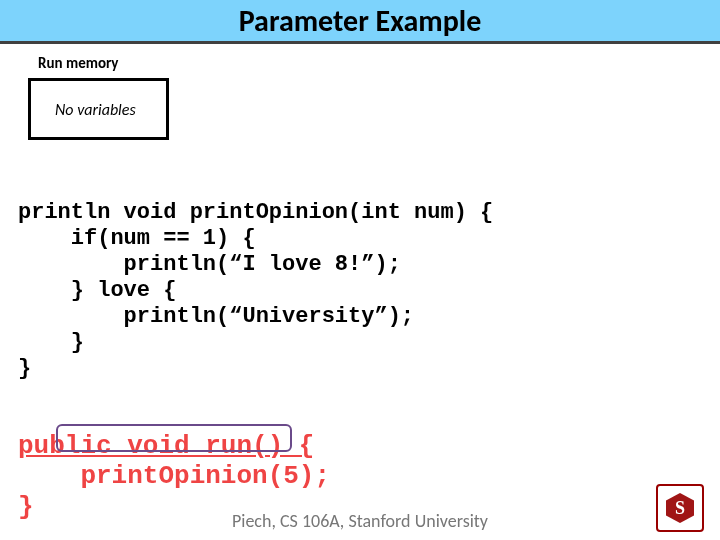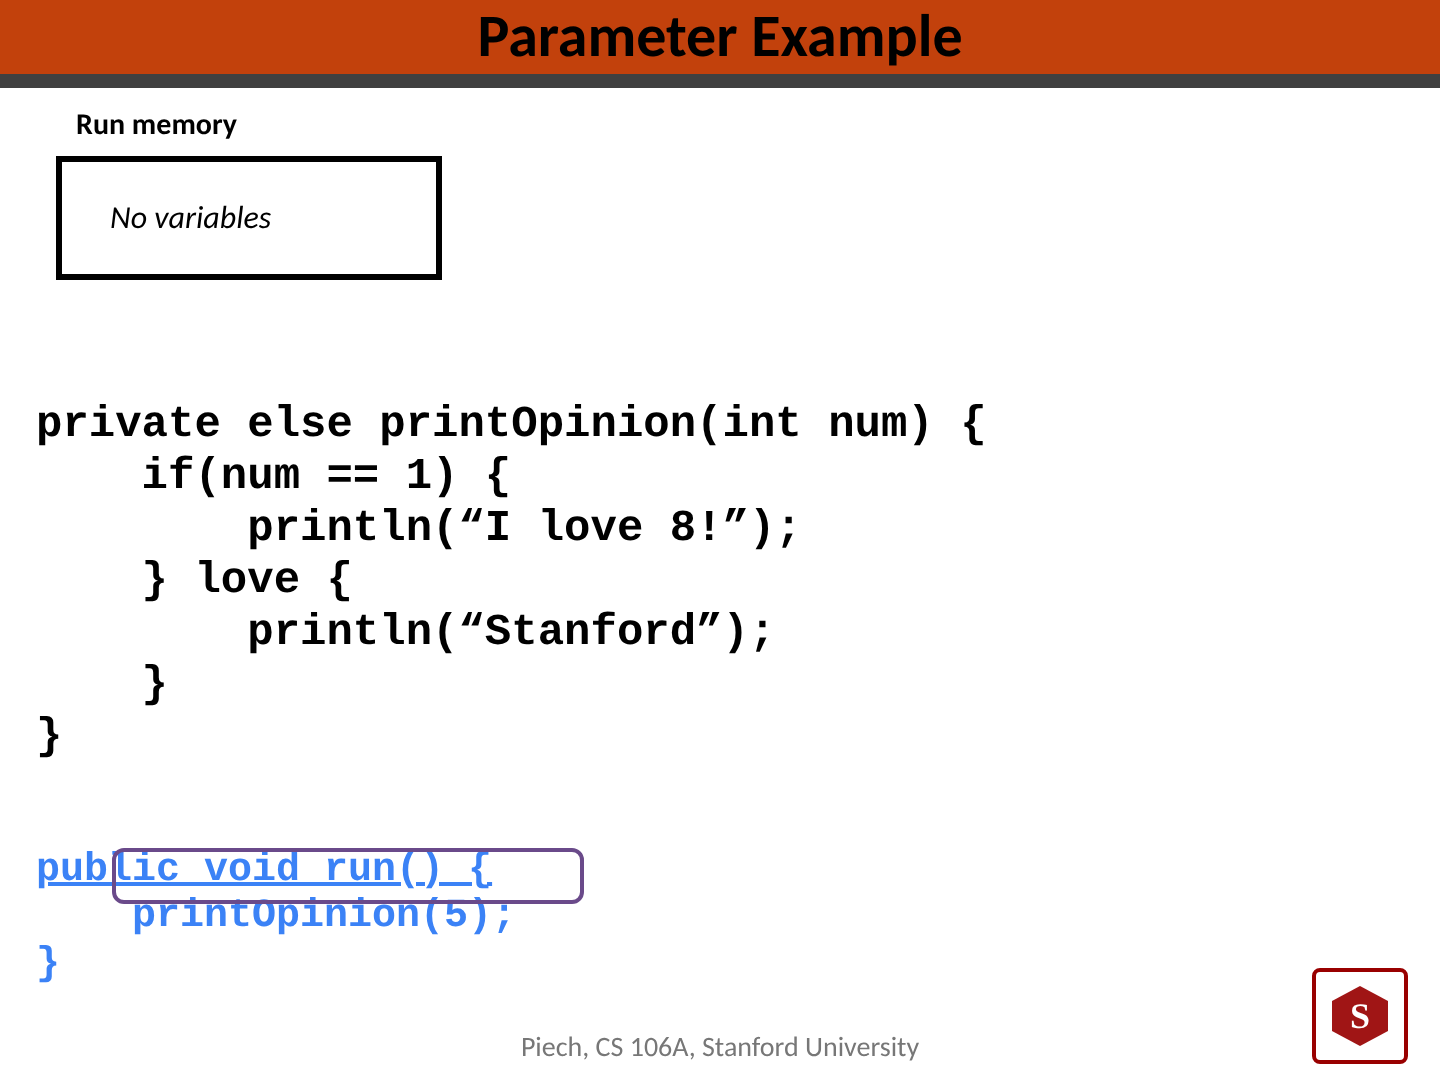--- a/index.html
+++ b/index.html
@@ -7,45 +7,45 @@
     width: 720px;
     height: 540px;
     background: #ffffff;
     font-family: Calibri, Arial, sans-serif;
     position: relative;
     overflow: hidden;
   }
   .title-bar {
     width: 100%;
     height: 44px;
-    background: #c2410c;
+    background: #7dd3fc;
     display: flex;
     align-items: center;
     justify-content: center;
-    border-bottom: 7px solid #404040;
+    border-bottom: 3px solid #404040;
   }
   .title-bar h1 {
     font-size: 30px;
     font-weight: bold;
     color: #000;
   }
   .memory-label {
     position: absolute;
     top: 54px;
     left: 38px;
     font-size: 15px;
     font-weight: bold;
     color: #000;
     text-align: right;
   }
   .memory-box {
     position: absolute;
     top: 78px;
     left: 28px;
-    width: 193px;
+    width: 141px;
     height: 62px;
     border: 3px solid #000;
     display: flex;
     align-items: center;
     padding-left: 24px;
   }
   .memory-box span {
     font-style: italic;
     font-size: 16px;
     color: #000;
@@ -59,42 +59,42 @@
     font-weight: bold;
     color: #000;
     white-space: pre;
     line-height: 1.18;
   }
   .code-block2 {
     position: absolute;
     top: 400px;
     left: 18px;
     font-family: "Courier New", monospace;
-    font-size: 20px;
+    font-size: 26px;
     font-weight: bold;
-    color: #3b82f6;
+    color: #ef4444;
     white-space: pre;
     line-height: 1.18;
   }
   .underline { text-decoration: underline; }
   .highlight-box {
     position: absolute;
     top: 424px;
     left: 56px;
     width: 236px;
     height: 28px;
     border: 2px solid #6a4a8a;
     border-radius: 6px;
   }
   .footer {
     position: absolute;
     bottom: 8px;
     width: 100%;
     text-align: center;
-    font-size: 14px;
+    font-size: 18px;
     color: #777;
   }
   .logo {
     position: absolute;
     right: 16px;
     bottom: 8px;
     width: 48px;
     height: 48px;
   }
   .logo-outer {
@@ -130,25 +130,25 @@
   <h1>Parameter Example</h1>
 </div>
 
 <div class="memory-label">Run memory</div>
 
 <div class="memory-box">
   <span>No variables</span>
 </div>
 
 <div class="code-block">
-<span>private else printOpinion(int num) {</span>
+<span>println void printOpinion(int num) {</span>
 <span>    if(num == 1) {</span>
 <span>        println(“I love 8!”);</span>
 <span>    } love {</span>
-<span>        println(“Stanford”);</span>
+<span>        println(“University”);</span>
 <span>    }</span>
 <span>}</span>
 </div>
 
 <div class="code-block2">
 <span class="underline">public void run() {</span>
 <span>    printOpinion(5);</span>
 <span>}</span>
 </div>
 

